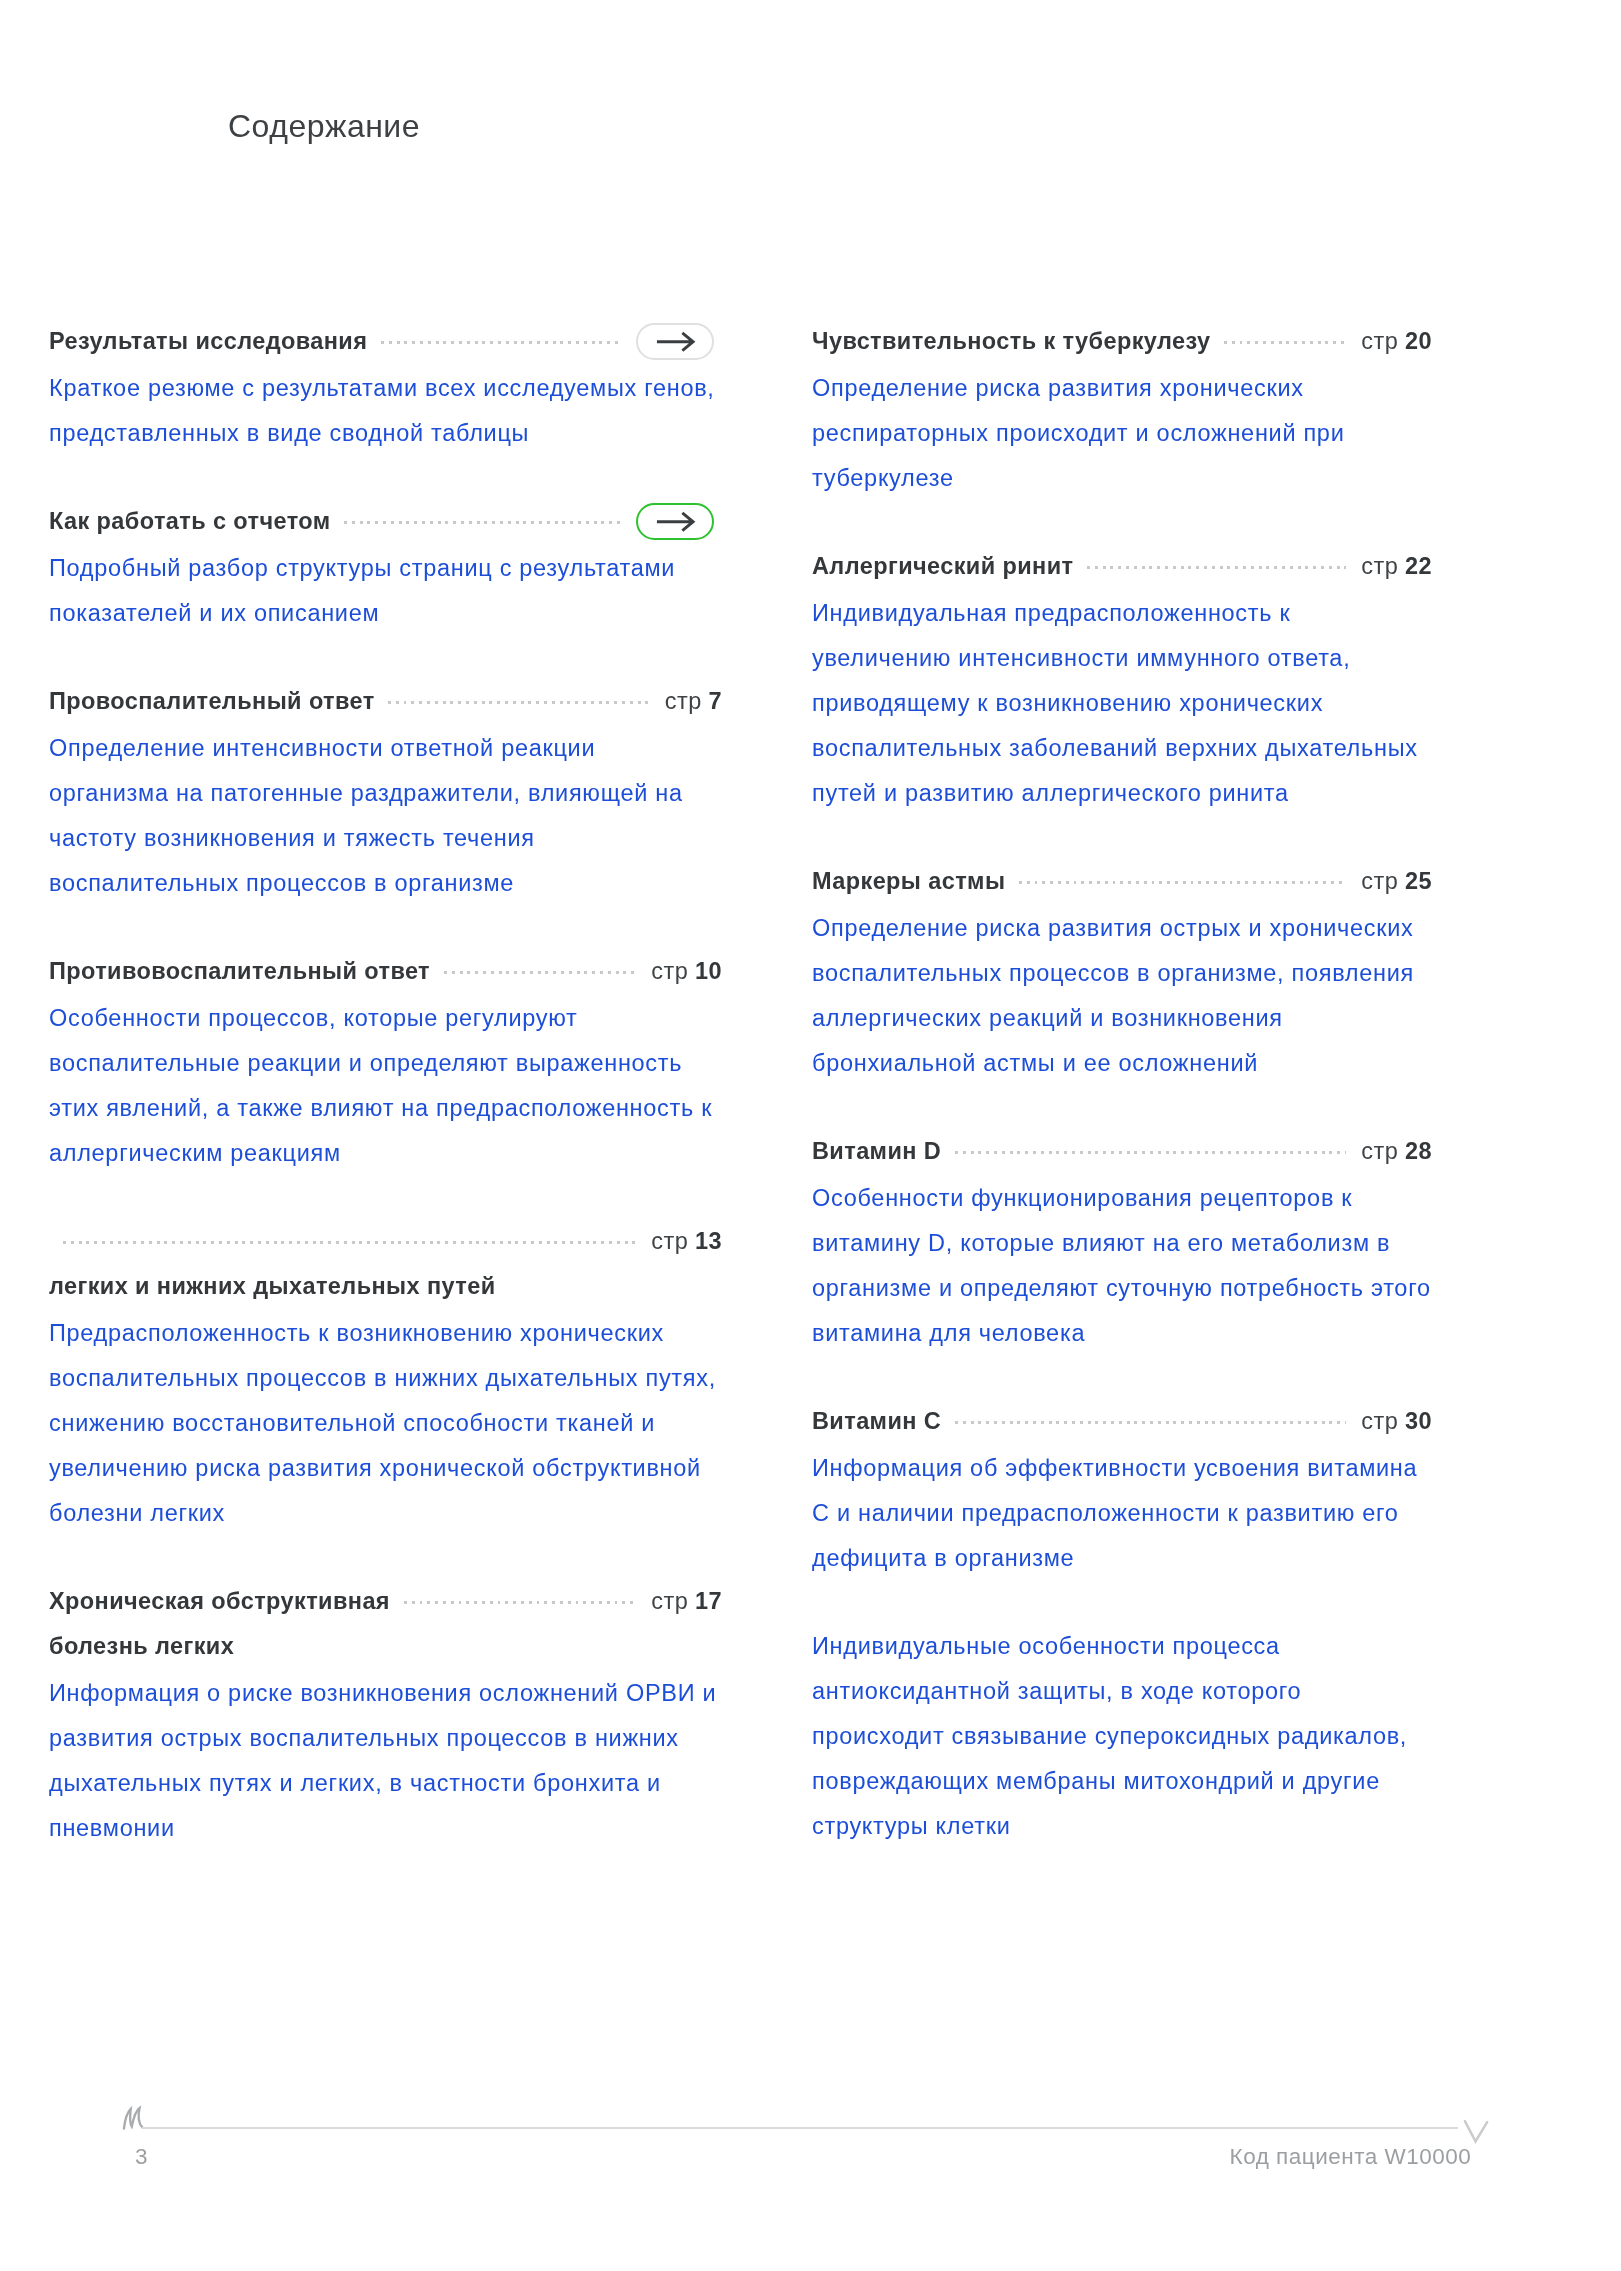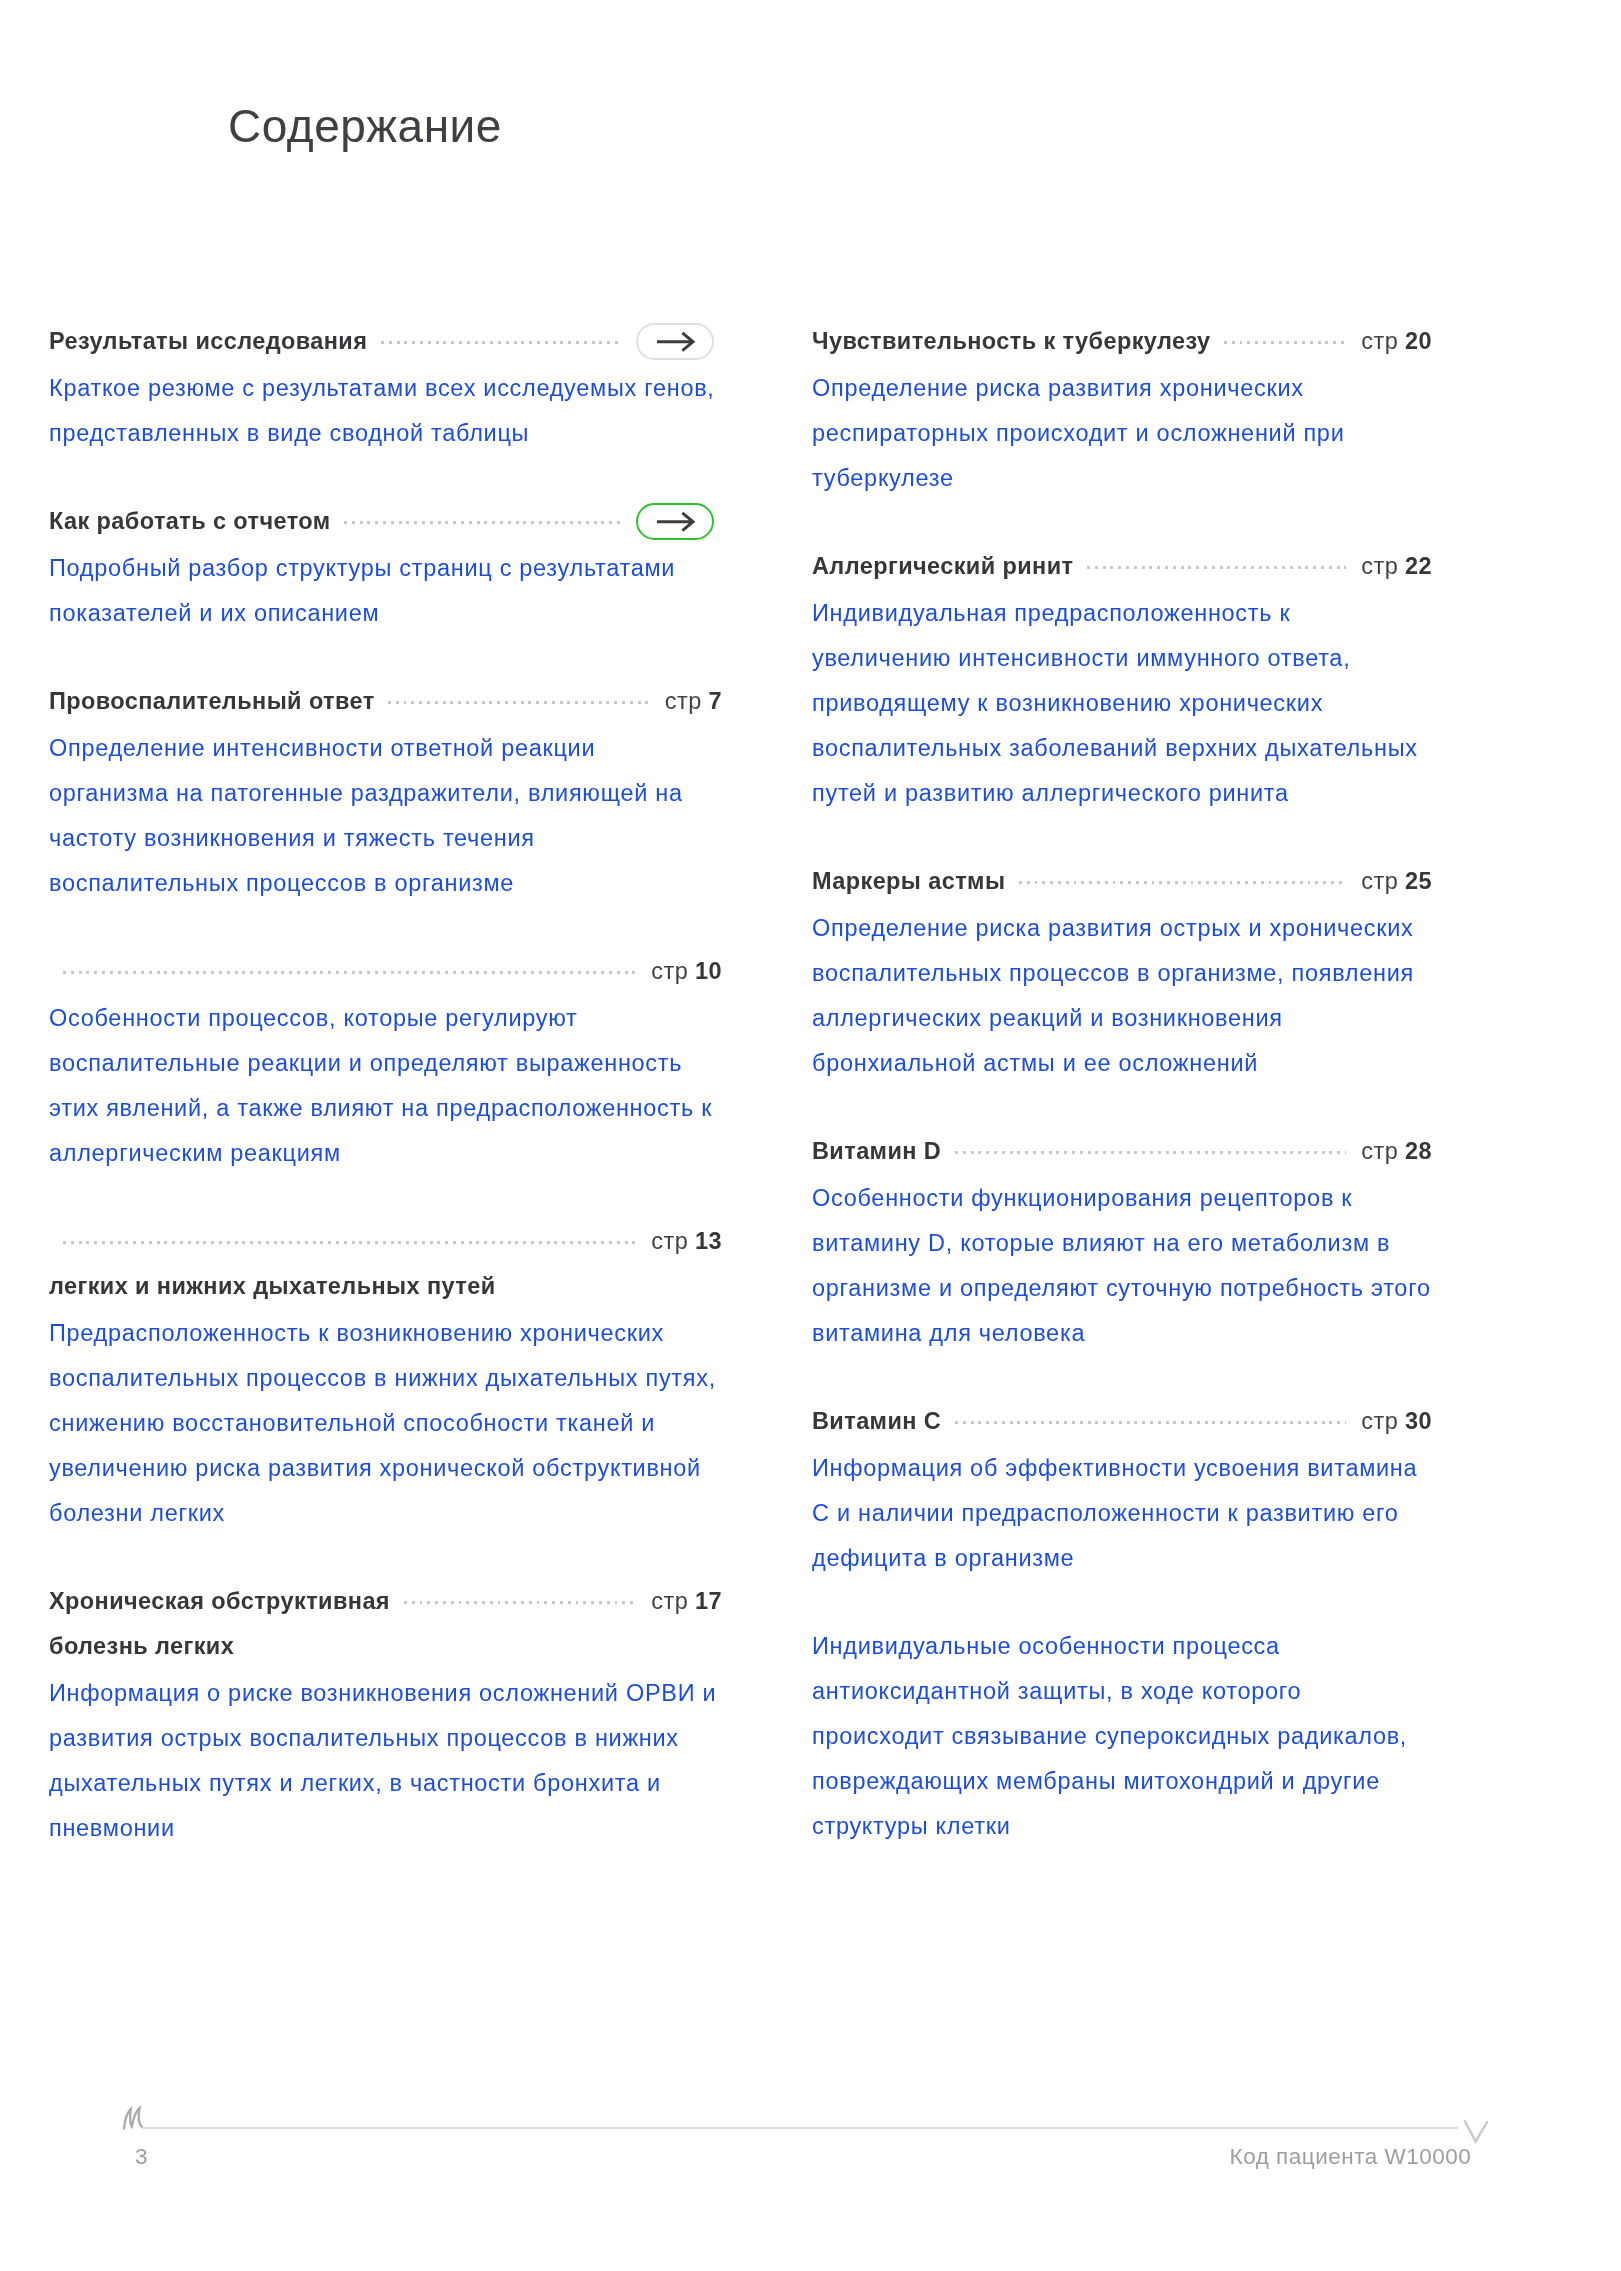--- a/index.html
+++ b/index.html
@@ -3,21 +3,21 @@
 <meta charset="utf-8">
 <style>
   html,body{margin:0;padding:0;}
   body{
     width:1621px;height:2271px;background:#ffffff;position:relative;overflow:hidden;
     font-family:"Liberation Sans","DejaVu Sans",sans-serif;
     -webkit-font-smoothing:antialiased;
   }
   .content{padding-top:101px;}
   h1.page-title{
-    margin:0 0 0 228px;font-size:46px;line-height:51px;font-weight:500;
+    margin:0 0 0 228px;font-size:32px;line-height:51px;font-weight:500;
     color:#3e4144;letter-spacing:0.5px;
   }
   .columns{
     display:flex;margin:167px 0 0 49px;align-items:flex-start;
   }
   .col{flex:none;}
   .col-left{width:673px;margin-right:90px;}
   .col-right{width:620px;}
   .entry{margin-bottom:43px;}
   .head{display:flex;align-items:center;}
@@ -91,20 +91,21 @@
       <span class="entry-title">Провоспалительный ответ</span>
       <span class="leader"></span>
       <span class="page-ref"><span>стр</span><span class="num">7</span></span>
 
     </div>
 
     <p class="desc">Определение интенсивности ответной реакции организма на патогенные раздражители, влияющей на частоту возникновения и тяжесть течения воспалительных процессов в организме</p>
   </div>
         <div class="entry">
     <div class="head">
+      <span class="entry-title">Противовоспалительный ответ</span>
       <span class="leader"></span>
       <span class="page-ref"><span>стр</span><span class="num">10</span></span>
 
     </div>
 
     <p class="desc">Особенности процессов, которые регулируют воспалительные реакции и определяют выраженность этих явлений, а также влияют на предрасположенность к аллергическим реакциям</p>
   </div>
         <div class="entry">
     <div class="head">
       <span class="leader"></span>

